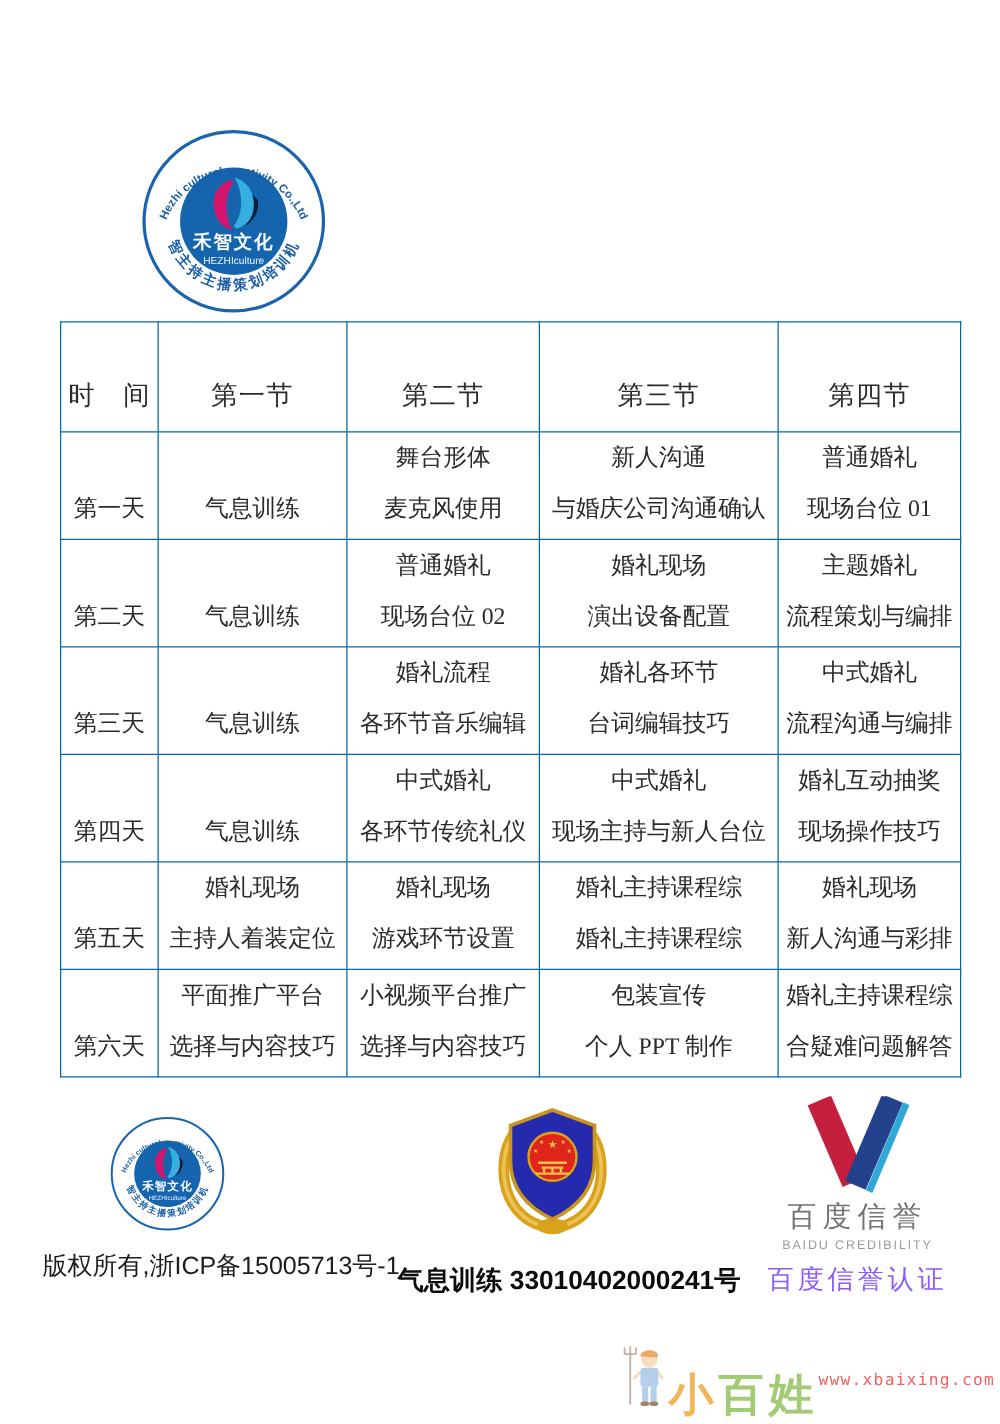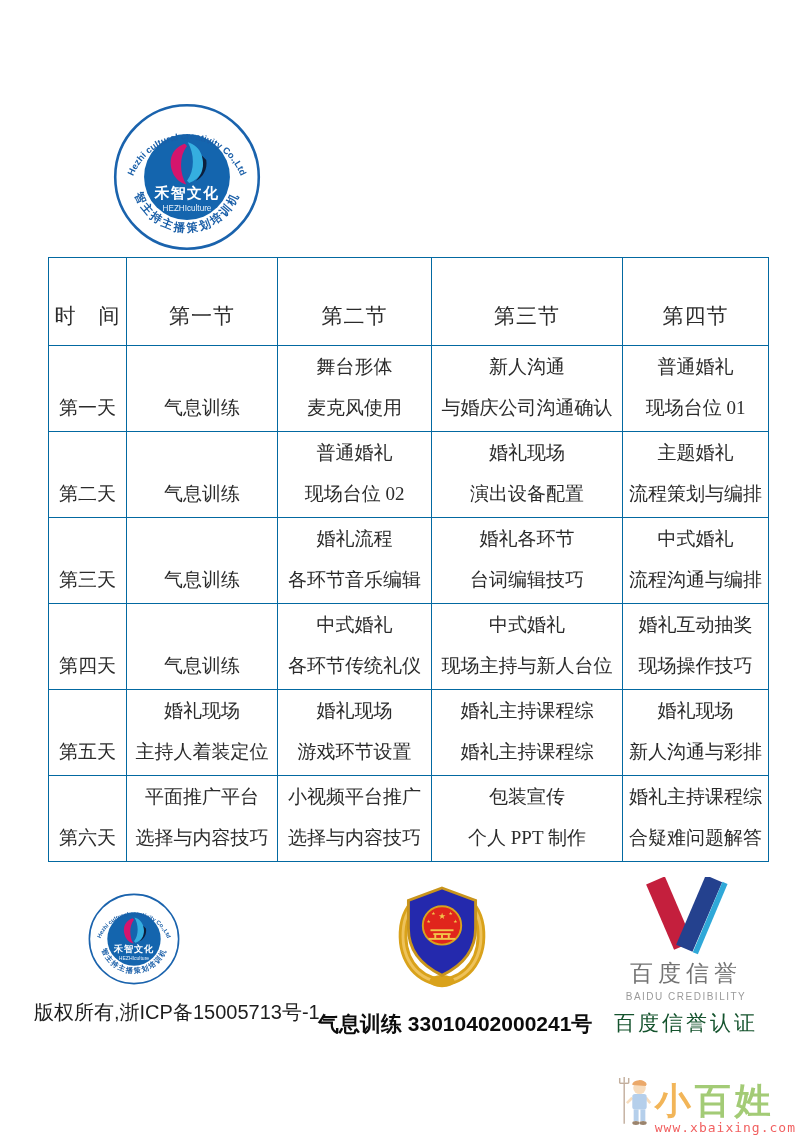--- a/index.html
+++ b/index.html
@@ -40,26 +40,26 @@
   .police-badge { position:absolute; left:394px; top:880px; width:96px; height:112px; }
   .police-text {
     position:absolute; left:318px; top:1010px;
     font-family:"Liberation Sans","DejaVu Sans",sans-serif; font-size:21px; font-weight:bold; color:#0c0c0c; white-space:nowrap;
   }
   .baidu { position:absolute; left:606px; top:877px; width:160px; text-align:center;
     font-family:"Liberation Sans","DejaVu Sans",sans-serif; }
   .baidu-v { display:block; margin:0 auto; width:92px; height:78px; }
   .baidu-cn { margin-top:3px; font-size:23px; color:#737373; letter-spacing:5px; white-space:nowrap; }
   .baidu-en { margin-top:2px; font-size:10px; color:#9a9a9a; letter-spacing:1.5px; white-space:nowrap; }
-  .baidu-cert { margin-top:7px; font-size:21px; color:#14532d; letter-spacing:3px; white-space:nowrap; }
+  .baidu-cert { margin-top:7px; font-size:21px; color:#8b5cf6; letter-spacing:3px; white-space:nowrap; }
 
   
   .watermark { position:absolute; right:4px; bottom:4px; display:flex; align-items:flex-end; opacity:0.85; }
   .farmer { width:36px; height:62px; margin-right:2px; }
-  .wm-right { display:flex; flex-direction:column; align-items:flex-start; }
+  .wm-right { display:flex; flex-direction:row; align-items:flex-start; }
   .wm-brand { font-family:"Liberation Sans","DejaVu Sans",sans-serif; font-weight:bold;
     font-size:36px; line-height:38px; letter-spacing:4px; white-space:nowrap; }
   .wm-url { font-family:"DejaVu Sans Mono","Liberation Mono",monospace;
     font-size:13px; color:#ef4444; letter-spacing:1px; margin-top:0; white-space:nowrap; }
   .c0 { color:#f0a93c; } .c1 { color:#94c35f; } .c2 { color:#94c35f; }
 </style>
 </head>
 <body>
 
 <div class="page">

